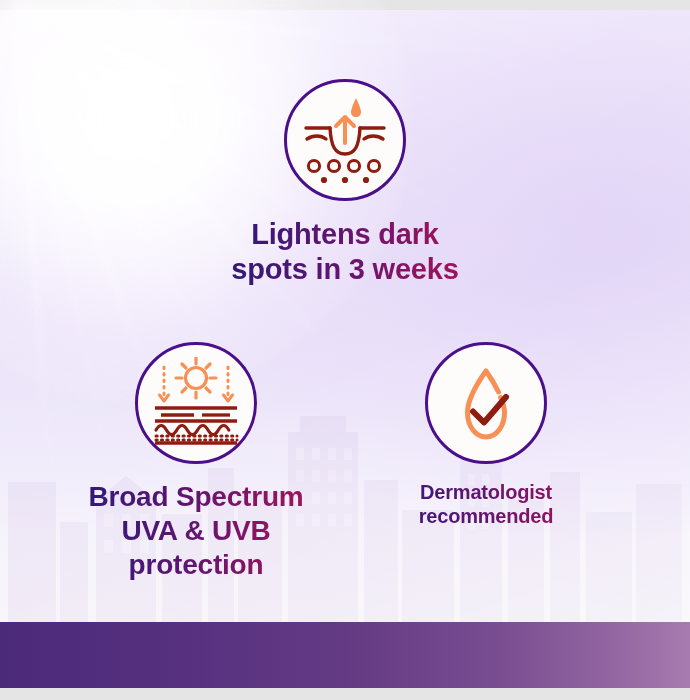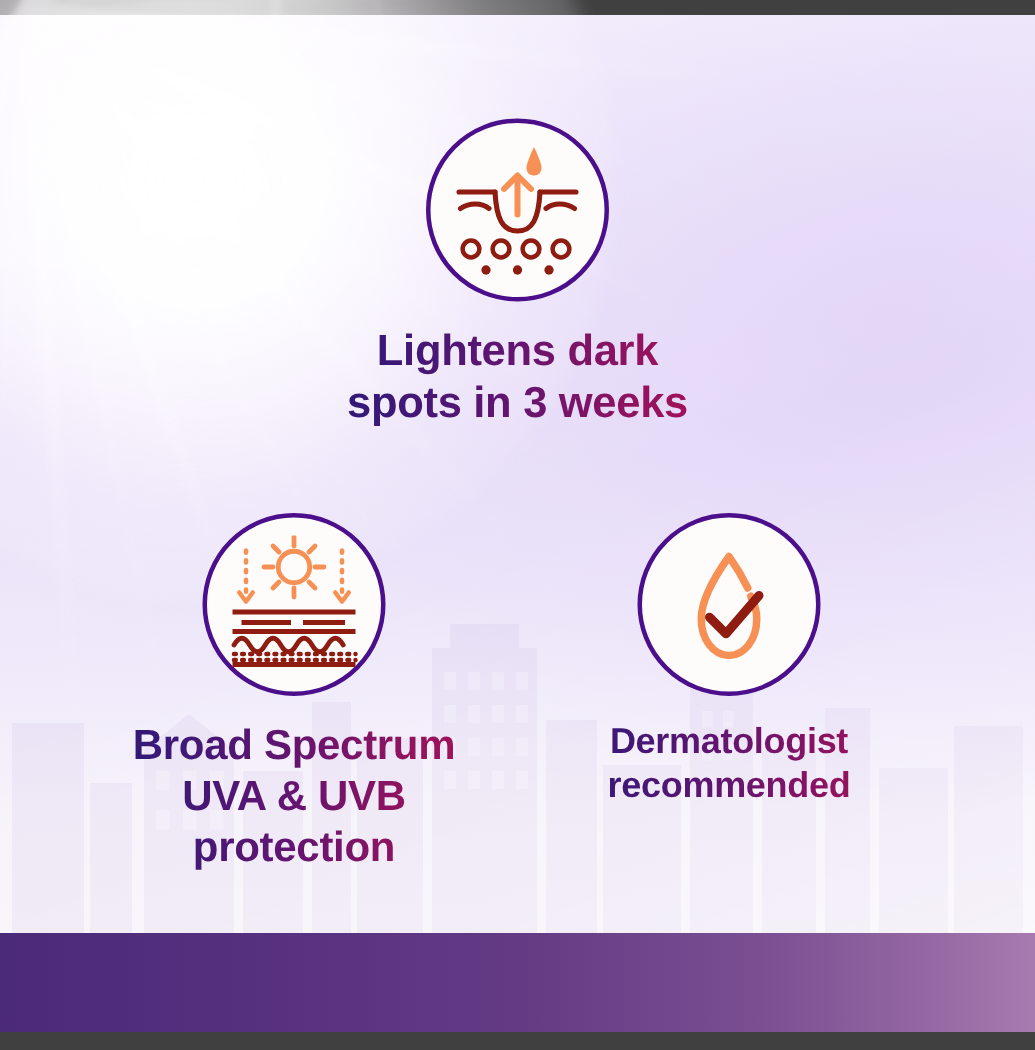--- a/index.html
+++ b/index.html
@@ -10,21 +10,21 @@
   }
   body {
     font-family: "Liberation Sans", sans-serif;
   }
 
   #panel {
     position: relative;
     width: 690px;
     height: 700px;
     overflow: hidden;
-    background: #404040;
+    background: #e5e5e5;
     box-sizing: border-box;
   }
 
   
   .bg-base {
     position: absolute;
     left: 0;
     top: 10px;
     width: 690px;
     height: 612px;
@@ -185,21 +185,21 @@
   #feature-dermatologist {
     left: 336px;
     top: 342px;
     width: 300px;
   }
   #feature-broadspectrum .feature-label {
     font-size: 28px;
     text-align: center;
   }
   #feature-dermatologist .feature-label {
-    font-size: 24px;
+    font-size: 20px;
   }
 </style>
 </head>
 <body>
 
 <div id="panel">
 
   <div class="bg-base"></div>
   <div class="bg-tint-right"></div>
 

